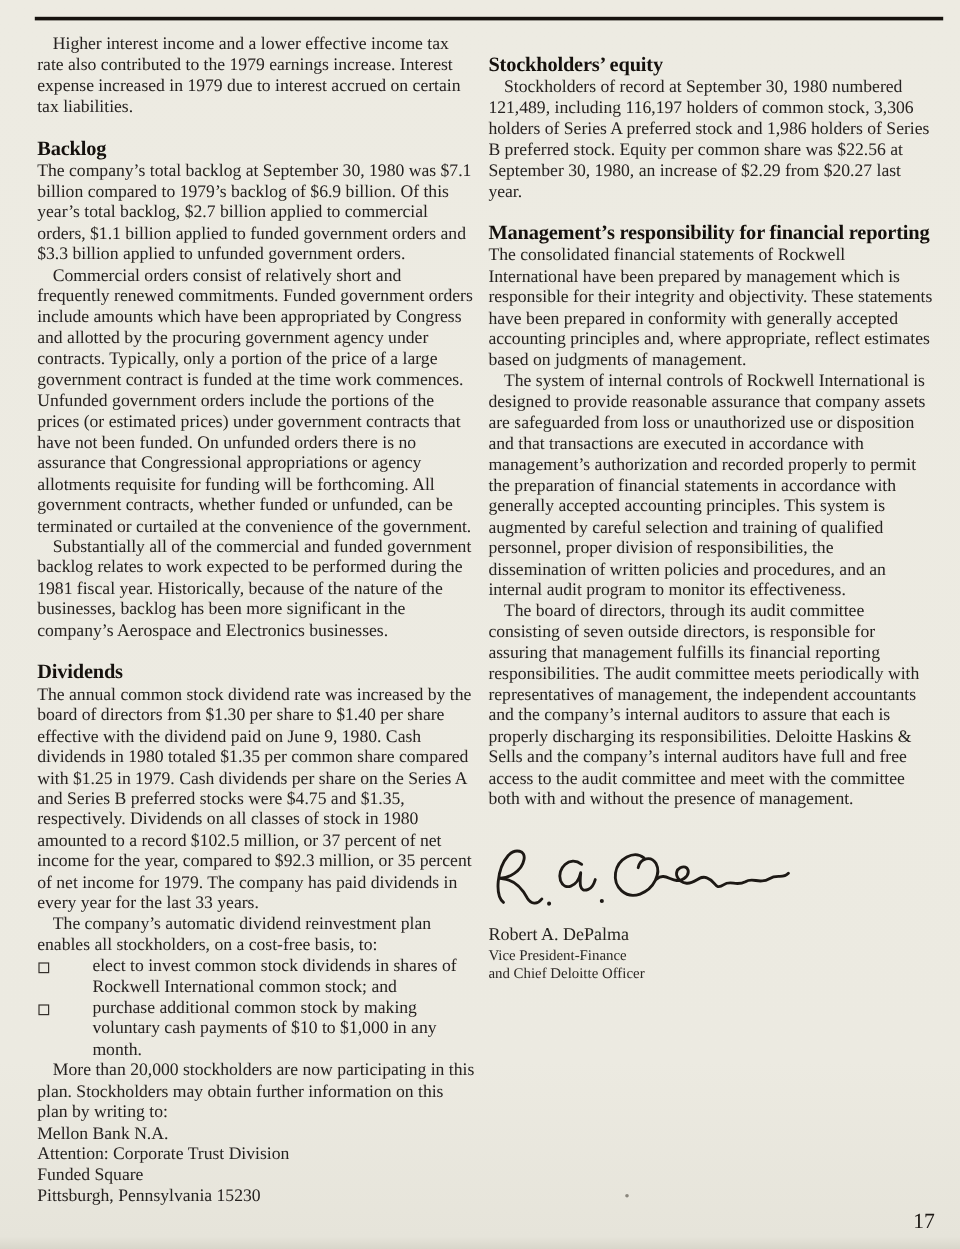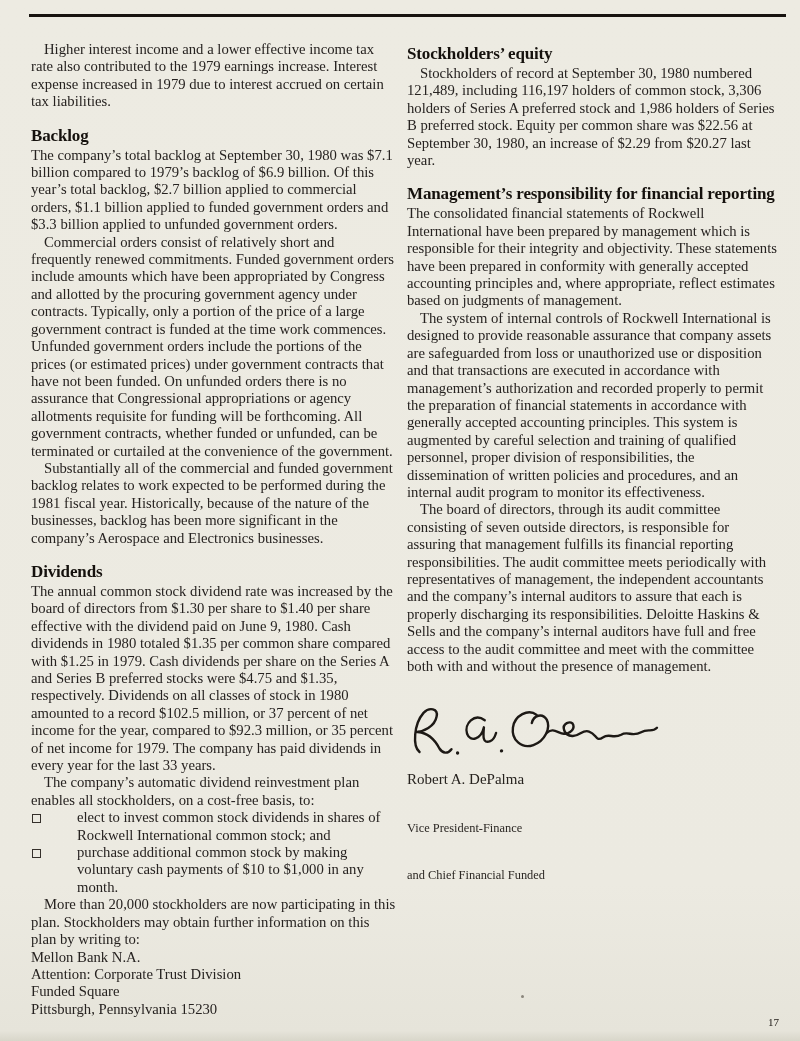--- a/index.html
+++ b/index.html
@@ -22,21 +22,21 @@
     width: 757px; height: 3px;
     background: #17130f;
   }
   .col {
     position: absolute;
     top: 29px;
     font-size: 14.7px;
     line-height: 17.4px;
     text-align: left;
   }
-  .col-left  { left: 31px;  width: 366px; margin-top: 12px; }
+  .col-left  { left: 31px;  width: 366px; }
   .col-right { left: 407px; width: 372px; }
   .heading {
     font-size: 17px;
     font-weight: bold;
     color: #15110d;
     letter-spacing: -0.15px;
     margin: 15px 0 2px 0;
     line-height: 19px;
   }
   .para { margin: 0; }
@@ -65,26 +65,25 @@
   }
   .sig-name {
     font-size: 15px;
     margin-top: 6px;
     color: #26221e;
   }
   .sig-title {
     font-size: 12.4px;
     line-height: 15px;
     color: #2b2723;
-    margin-top: 32px;
   }
   .page-number {
     position: absolute;
     right: 21px; bottom: 13px;
-    font-size: 11px;
+    font-size: 18px;
     color: #1c1814;
     margin-left: 32px;
   }
   .ink-speck {
     position: absolute;
     left: 521px; top: 995px;
     width: 3px; height: 3px;
     border-radius: 50%;
     background: #8a867c;
   }
@@ -141,20 +140,20 @@
         <path d="M10 50 C3 44 5 22 15 11 C21 5 30 7 28 15 C26 25 14 30 7 30"></path>
         <path d="M9 30 C18 31 25 37 30 47 C33 52 38 53 42 48"></path>
         <circle cx="48" cy="52" r="1.7" fill="#1d1915" stroke="none"></circle>
         <path d="M76 20 C66 12 55 23 58 33 C61 42 72 39 75 27 C74 35 73 44 81 41 C84 40 86 36 87 33"></path>
         <circle cx="92" cy="51" r="1.7" fill="#1d1915" stroke="none"></circle>
         <path d="M128 16 C120 9 106 16 104 28 C102 40 112 50 124 46 C136 42 142 29 138 21 C134 14 125 16 123 24"></path>
         <path d="M138 34 C146 27 152 40 161 34 C167 30 165 22 158 25 C152 28 155 37 163 38 C170 39 174 31 180 34 C188 37 186 45 194 40 C200 36 204 42 212 38 C219 34 223 41 232 36 C239 32 243 37 248 32"></path>
       </svg>
       <div class="sig-name">Robert A. DePalma</div>
       <div class="sig-title">Vice President-Finance</div>
-      <div class="sig-title">and Chief Financial Funded</div>
+      <div class="sig-title">and Chief Deloitte Officer</div>
     </div>
   </div>
 
   <div class="ink-speck"></div>
   <div class="page-number">17</div>
 
 </div>
 
 </body></html>

